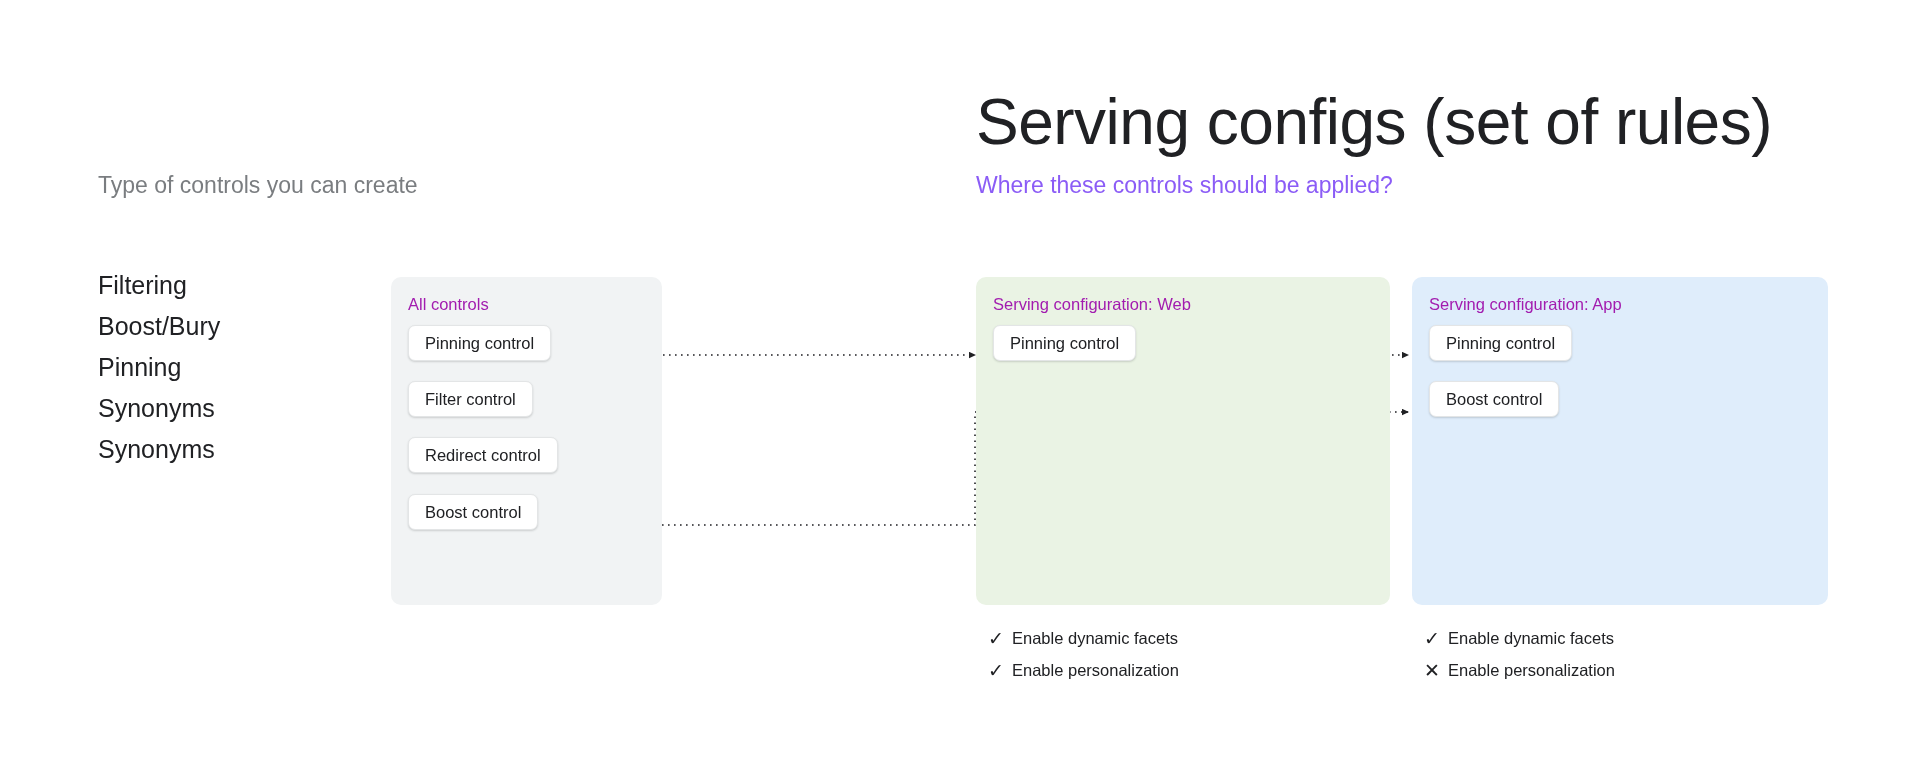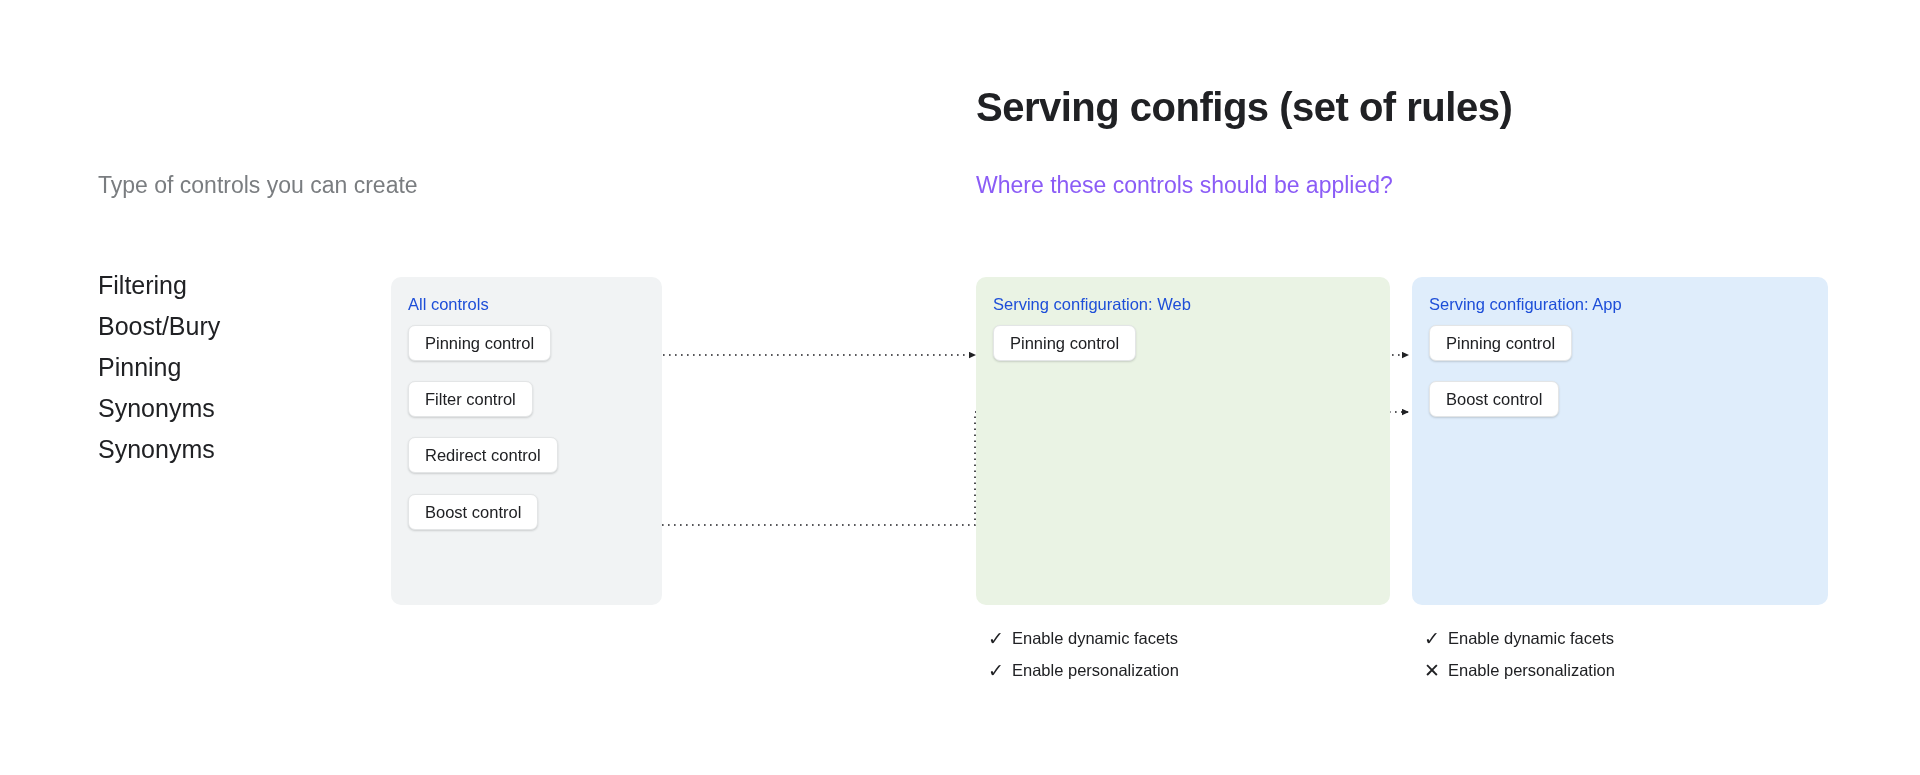--- a/index.html
+++ b/index.html
@@ -41,22 +41,22 @@
     font-size: 23px;
     font-weight: 400;
     color: #7a7d80;
     white-space: nowrap;
     text-align: center;
   }
   .head-right {
     position: absolute;
     left: 976px;
     top: 85px;
-    font-size: 40px;
-    font-weight: 700;
+    font-size: 64px;
+    font-weight: 400;
     letter-spacing: -0.5px;
     color: #202124;
     white-space: nowrap;
   }
   .sub-right {
     position: absolute;
     left: 976px;
     top: 172px;
     font-size: 23px;
     font-weight: 400;
@@ -104,21 +104,21 @@
     top: 277px;
     width: 416px;
     height: 328px;
     background: #dfedfb;
   }
   .panel-title {
     position: absolute;
     left: 17px;
     top: 18px;
     font-size: 16.5px;
-    color: #1d4ed8;
+    color: #a21caf;
     white-space: nowrap;
   }
 
   
   .chip {
     position: absolute;
     background: #ffffff;
     border-radius: 7px;
     border: 1px solid #e3e5e6;
     box-shadow: 0 1px 2px rgba(60,64,67,0.20);

